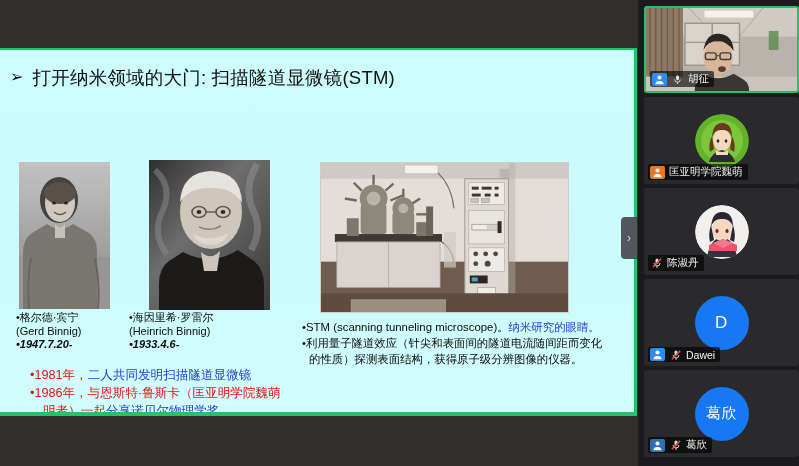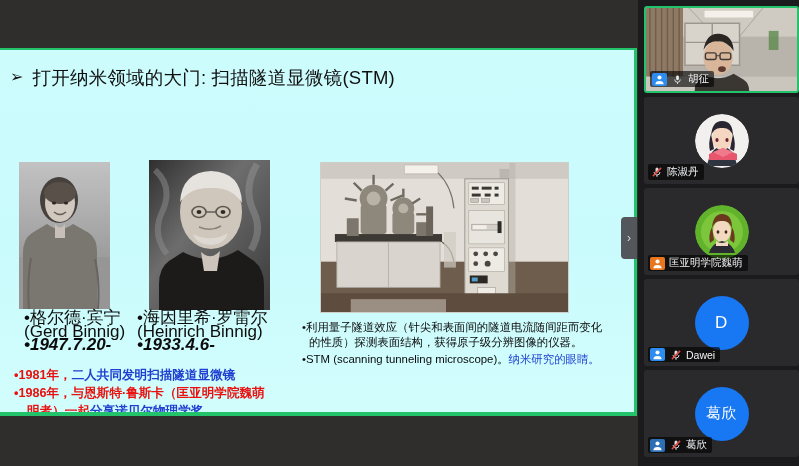--- a/index.html
+++ b/index.html
@@ -95,40 +95,39 @@
     overflow: hidden;
     border: 1px solid #cfcec9;
     box-sizing: border-box;
   }
   #stm-photo svg { display: block; width: 100%; height: 100%; }
 
   
   .caption {
     position: absolute;
     color: #0b0b0b;
-    font-size: 17px;
+    font-size: 11px;
     line-height: 13.6px;
     white-space: nowrap;
-    margin-left: 8px;
   }
   #caption-binnig { left: 16px; top: 261px; }
   #caption-rohrer { left: 129px; top: 261px; }
   .caption .latin { font-style: normal; }
   .caption .dates { font-style: italic; font-weight: bold; }
 
   
   #award-block {
     position: absolute;
-    left: 14px;
+    left: 30px;
     top: 316px;
     width: 290px;
     font-size: 12.6px;
     line-height: 18px;
     color: #e8110f;
-    font-weight: bold;
+    font-weight: normal;
   }
   #award-block .row { display: block; }
   #award-block .blue { color: #1f3fd0; }
   #award-block .indent { padding-left: 13px; display: block; }
 
   
   #desc-col {
     position: absolute;
     left: 302px;
     top: 270px;
@@ -378,25 +377,25 @@
           <div class="dates">•1933.4.6-</div>
         </div>
 
         <div id="award-block">
           <span class="row"><span>•1981年，</span><span class="blue">二人共同发明扫描隧道显微镜</span></span>
           <span class="row">•1986年，与恩斯特·鲁斯卡（匡亚明学院魏萌</span>
           <span class="row indent"><span>明者）一起</span><span class="blue">分享诺贝尔物理学奖</span></span>
         </div>
 
         <div id="desc-col">
+          <span class="item"><span>•STM (scanning tunneling microscope)。</span><span class="hl">纳米研究的眼睛。</span></span>
           <span class="item">
             <span class="line">•利用量子隧道效应（针尖和表面间的隧道电流随间距而变化</span>
             <span class="sub">的性质）探测表面结构，获得原子级分辨图像的仪器。</span>
           </span>
-          <span class="item"><span>•STM (scanning tunneling microscope)。</span><span class="hl">纳米研究的眼睛。</span></span>
         </div>
 
       </div>
     </div>
 
     <div id="collapse-tab">
       <span>›</span>
     </div>
   </div>
 
@@ -449,20 +448,48 @@
               <line x1="8" y1="12" x2="8" y2="14.5" stroke="#e9ecef" stroke-width="1.3"></line>
             </svg>
         </span>
         <span class="nm">胡征</span>
       </div>
     </div>
 
     <div class="tile">
       <div class="avatar-circle">
         <svg viewBox="0 0 54 54">
+          <circle cx="27" cy="27" r="27" fill="#62b32c"></circle>
+          <circle cx="27" cy="27" r="21" fill="#7cc63c"></circle>
+          <g>
+            <ellipse cx="27" cy="26" rx="9" ry="11" fill="#f3d9bf"></ellipse>
+            <path d="M17 23 q1 -14 10 -14 q10 0 10 14 q-3 -8 -10 -7 q-7 -1 -10 7 z" fill="#6b3a1e"></path>
+            <path d="M17 22 q-4 8 -2 16 l4 -3 z" fill="#6b3a1e"></path>
+            <path d="M37 22 q4 8 2 16 l-4 -3 z" fill="#6b3a1e"></path>
+            <ellipse cx="23" cy="27" rx="1.4" ry="1.8" fill="#3a2a1c"></ellipse>
+            <ellipse cx="31" cy="27" rx="1.4" ry="1.8" fill="#3a2a1c"></ellipse>
+            <path d="M14 48 q3 -10 13 -12 q10 2 13 12 z" fill="#2b2b33"></path>
+            <path d="M21 36 q6 4 12 0 l0 5 l-12 0 z" fill="#f3d9bf"></path>
+          </g>
+        </svg>
+      </div>
+      <div class="name-bar">
+        <span class="badge" style="background:#e8761f;">
+          <svg width="11" height="11" viewBox="0 0 16 16">
+              <circle cx="8" cy="5" r="3" fill="#fff"></circle>
+              <path d="M2 15 q0-5 6-5 t6 5 z" fill="#fff"></path>
+            </svg>
+        </span>
+        <span class="nm">匡亚明学院魏萌</span>
+      </div>
+    </div>
+
+    <div class="tile">
+      <div class="avatar-circle">
+        <svg viewBox="0 0 54 54">
           <circle cx="27" cy="27" r="27" fill="#f2f0ee"></circle>
           <g>
             <path d="M12 52 q3 -18 15 -20 q12 2 15 20 z" fill="#2e3440"></path>
             <ellipse cx="27" cy="24" rx="10" ry="12" fill="#f5d6c0"></ellipse>
             <path d="M16 22 q1 -15 11 -15 q11 0 11 15 q-3 -9 -11 -8 q-8 -1 -11 8 z" fill="#2a2530"></path>
             <path d="M16 20 q-3 9 -1 17 l4 -2 z" fill="#2a2530"></path>
             <path d="M38 20 q3 9 1 17 l-4 -2 z" fill="#2a2530"></path>
             <ellipse cx="22" cy="26" rx="1.6" ry="2" fill="#6b2030"></ellipse>
             <ellipse cx="32" cy="26" rx="1.6" ry="2" fill="#6b2030"></ellipse>
             <path d="M14 40 l14 -6 l14 6 l0 6 l-28 0 z" fill="#e8566e"></path>
@@ -477,48 +504,20 @@
               <path d="M4 8 a4 4 0 0 0 8 0" stroke="#d8dade" stroke-width="1.3" fill="none"></path>
               <line x1="8" y1="12" x2="8" y2="14.5" stroke="#d8dade" stroke-width="1.3"></line>
               <line x1="2.5" y1="13.5" x2="13.5" y2="2.5" stroke="#e2473c" stroke-width="2"></line>
             </svg>
         </span>
         <span class="nm">陈淑丹</span>
       </div>
     </div>
 
     <div class="tile">
-      <div class="avatar-circle">
-        <svg viewBox="0 0 54 54">
-          <circle cx="27" cy="27" r="27" fill="#62b32c"></circle>
-          <circle cx="27" cy="27" r="21" fill="#7cc63c"></circle>
-          <g>
-            <ellipse cx="27" cy="26" rx="9" ry="11" fill="#f3d9bf"></ellipse>
-            <path d="M17 23 q1 -14 10 -14 q10 0 10 14 q-3 -8 -10 -7 q-7 -1 -10 7 z" fill="#6b3a1e"></path>
-            <path d="M17 22 q-4 8 -2 16 l4 -3 z" fill="#6b3a1e"></path>
-            <path d="M37 22 q4 8 2 16 l-4 -3 z" fill="#6b3a1e"></path>
-            <ellipse cx="23" cy="27" rx="1.4" ry="1.8" fill="#3a2a1c"></ellipse>
-            <ellipse cx="31" cy="27" rx="1.4" ry="1.8" fill="#3a2a1c"></ellipse>
-            <path d="M14 48 q3 -10 13 -12 q10 2 13 12 z" fill="#2b2b33"></path>
-            <path d="M21 36 q6 4 12 0 l0 5 l-12 0 z" fill="#f3d9bf"></path>
-          </g>
-        </svg>
-      </div>
-      <div class="name-bar">
-        <span class="badge" style="background:#e8761f;">
-          <svg width="11" height="11" viewBox="0 0 16 16">
-              <circle cx="8" cy="5" r="3" fill="#fff"></circle>
-              <path d="M2 15 q0-5 6-5 t6 5 z" fill="#fff"></path>
-            </svg>
-        </span>
-        <span class="nm">匡亚明学院魏萌</span>
-      </div>
-    </div>
-
-    <div class="tile">
       <div class="avatar-circle" style="background:#1877f2;">
         <span>D</span>
       </div>
       <div class="name-bar">
         <span class="badge" style="background:#2d8cf0;">
           <svg width="11" height="11" viewBox="0 0 16 16">
               <circle cx="8" cy="5" r="3" fill="#fff"></circle>
               <path d="M2 15 q0-5 6-5 t6 5 z" fill="#fff"></path>
             </svg>
         </span>

